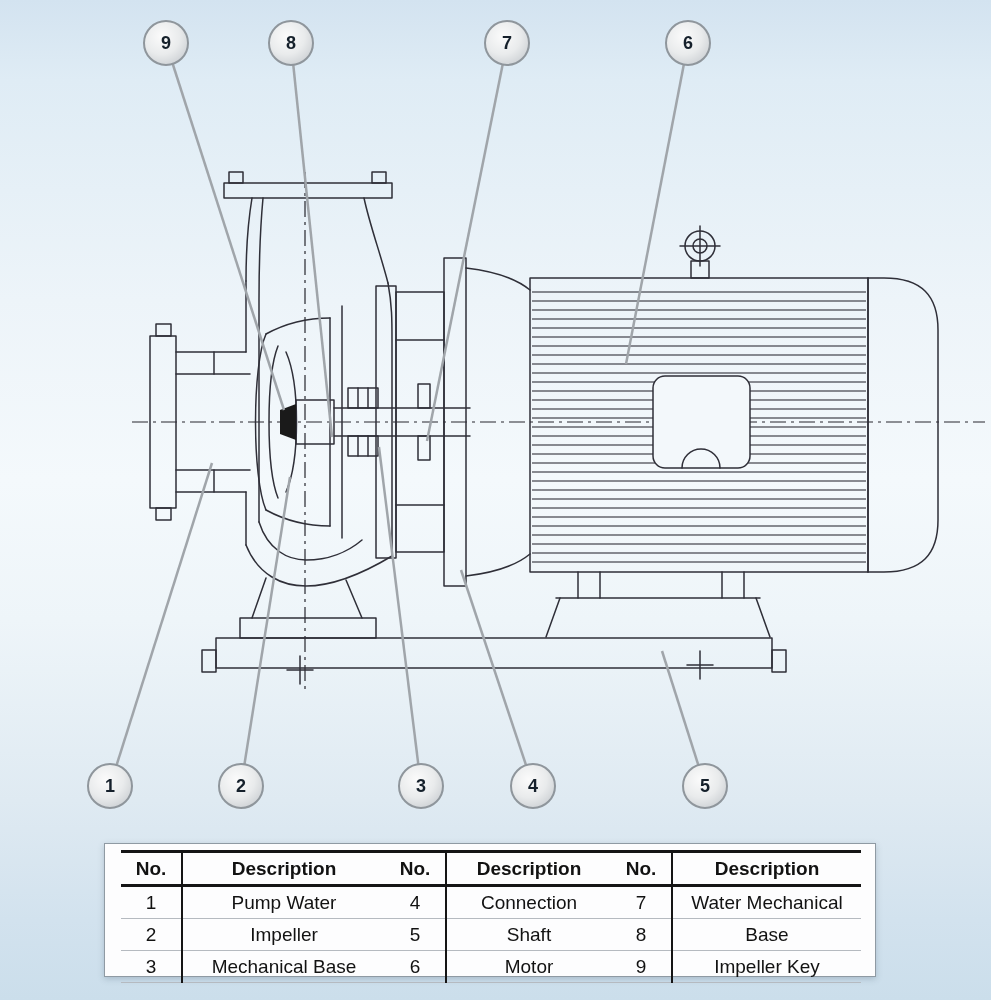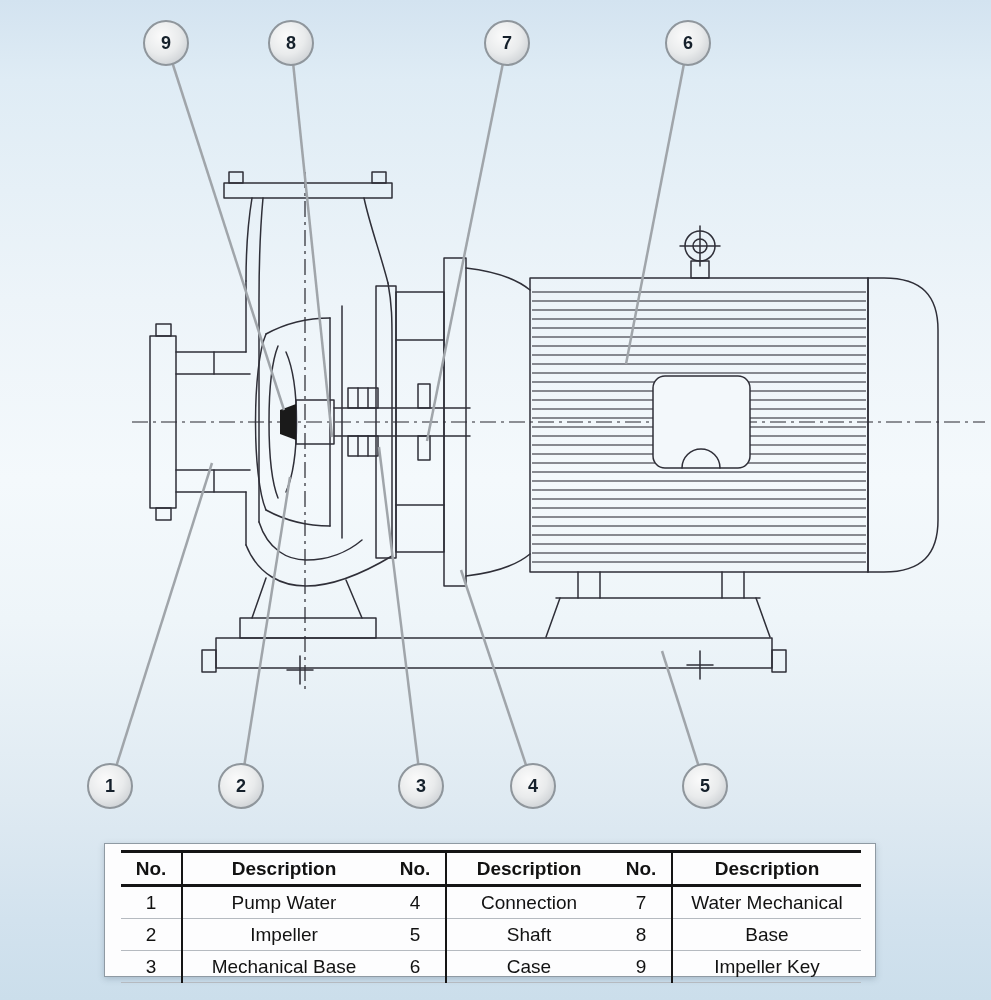--- a/index.html
+++ b/index.html
@@ -258,21 +258,21 @@
         <tr>
           <td>4</td>
           <td>Connection</td>
         </tr>
         <tr>
           <td>5</td>
           <td>Shaft</td>
         </tr>
         <tr>
           <td>6</td>
-          <td>Case</td>
+          <td>Motor</td>
         </tr>
       </tbody>
     </table>
 
     <table class="parts-table t3">
       <thead>
         <tr>
           <th class="w-no">No.</th>
           <th class="w-desc">Description</th>
         </tr>

